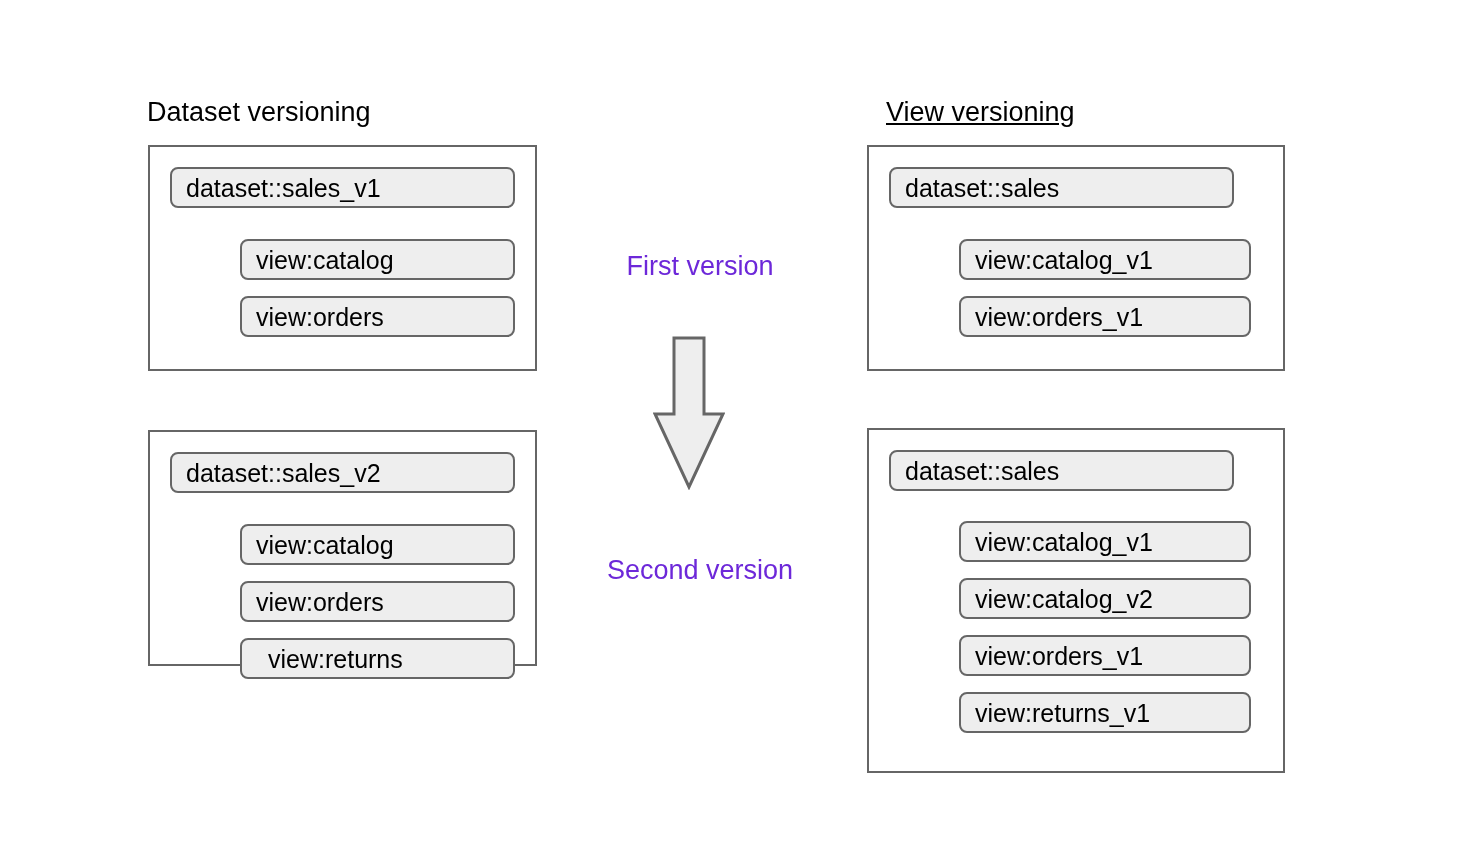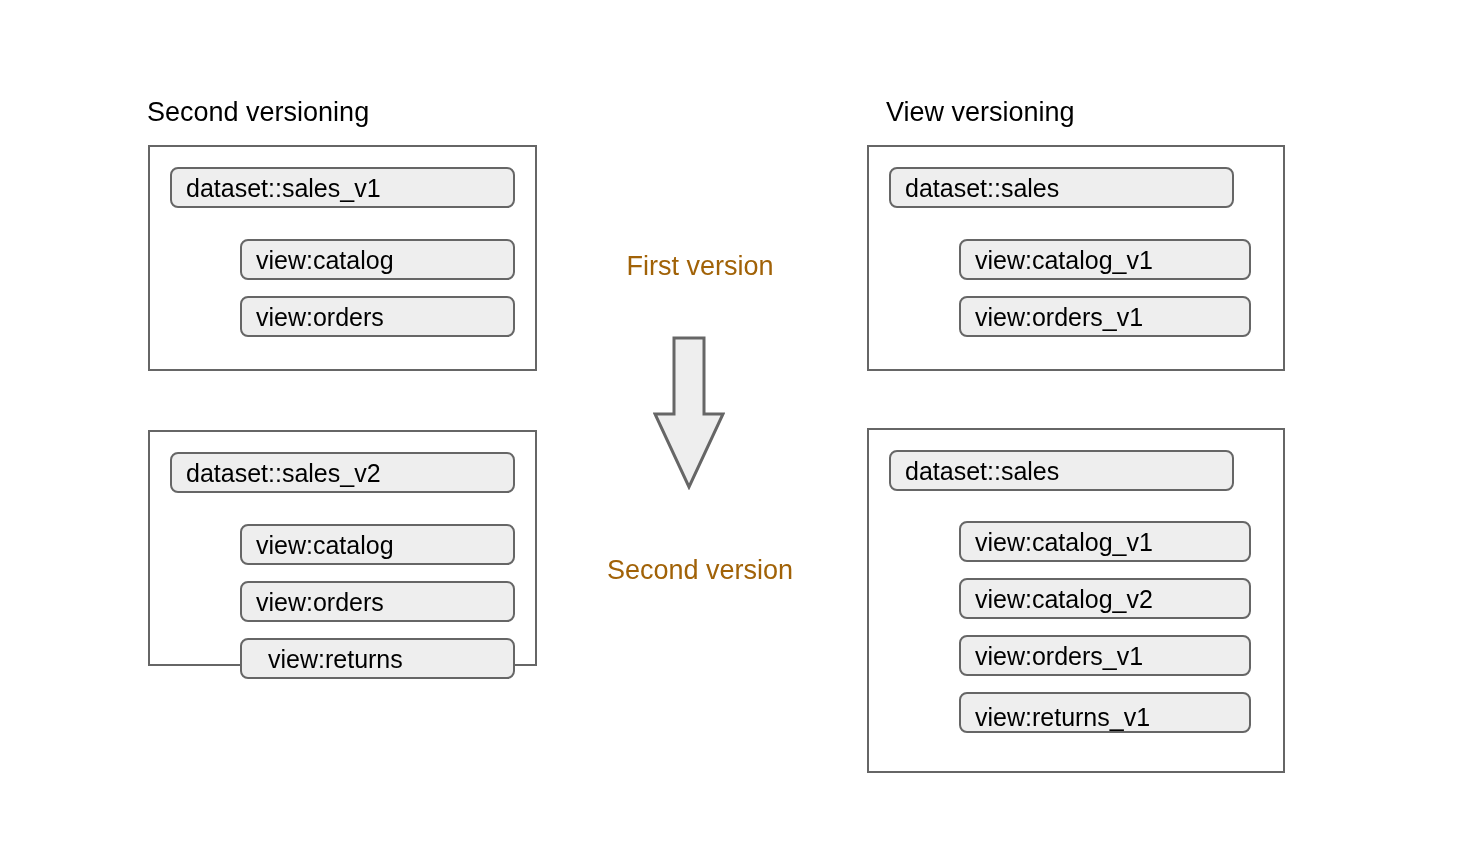--- a/index.html
+++ b/index.html
@@ -52,35 +52,35 @@
   }
   .pill > span {
     display: block;
     padding-left: 14px;
   }
 
   .center-label {
     position: absolute;
     font-size: 27px;
     line-height: 32px;
-    color: #a16207;
+    color: #6d28d9;
     white-space: nowrap;
     text-align: center;
   }
 
   .arrow-wrap {
     position: absolute;
   }
 </style>
 </head>
 <body>
 
 <div id="canvas">
 
-  <div class="col-title" style="left:147px; top:96px;">Second versioning</div>
+  <div class="col-title" style="left:147px; top:96px;">Dataset versioning</div>
 
   <div class="group-box" style="left:148px; top:145px; width:389px; height:226px;padding-left:32px;">
     <div class="pill" style="left:20px; top:20px; width:345px;">
       <span>dataset::sales_v1</span>
     </div>
     <div class="pill" style="left:90px; top:92px; width:275px;">
       <span>view:catalog</span>
     </div>
     <div class="pill" style="left:90px; top:149px; width:275px;">
       <span>view:orders</span>
@@ -105,21 +105,21 @@
   <div class="center-label" style="left:570px; top:250px; width:260px;">First version</div>
 
   <div class="arrow-wrap" style="left:653px; top:336px; width:72px; height:154px;">
     <svg width="72" height="154" viewBox="0 0 72 154" xmlns="http://www.w3.org/2000/svg">
       <polygon points="21,2 51,2 51,78 70,78 36,151 2,78 21,78" fill="#eeeeee" stroke="#666666" stroke-width="3" stroke-linejoin="miter"></polygon>
     </svg>
   </div>
 
   <div class="center-label" style="left:570px; top:554px; width:260px;">Second version</div>
 
-  <div class="col-title" style="left:886px; top:96px;">View versioning</div>
+  <div class="col-title" style="left:886px; top:96px;text-decoration:underline;">View versioning</div>
 
   <div class="group-box" style="left:867px; top:145px; width:418px; height:226px;">
     <div class="pill" style="left:20px; top:20px; width:345px;">
       <span>dataset::sales</span>
     </div>
     <div class="pill" style="left:90px; top:92px; width:292px;">
       <span>view:catalog_v1</span>
     </div>
     <div class="pill" style="left:90px; top:149px; width:292px;">
       <span>view:orders_v1</span>
@@ -132,18 +132,18 @@
     </div>
     <div class="pill" style="left:90px; top:91px; width:292px;">
       <span>view:catalog_v1</span>
     </div>
     <div class="pill" style="left:90px; top:148px; width:292px;">
       <span>view:catalog_v2</span>
     </div>
     <div class="pill" style="left:90px; top:205px; width:292px;">
       <span>view:orders_v1</span>
     </div>
-    <div class="pill" style="left:90px; top:262px; width:292px;align-items:flex-end;">
+    <div class="pill" style="left:90px; top:262px; width:292px;">
       <span>view:returns_v1</span>
     </div>
   </div>
 
 </div>
 
 </body></html>

